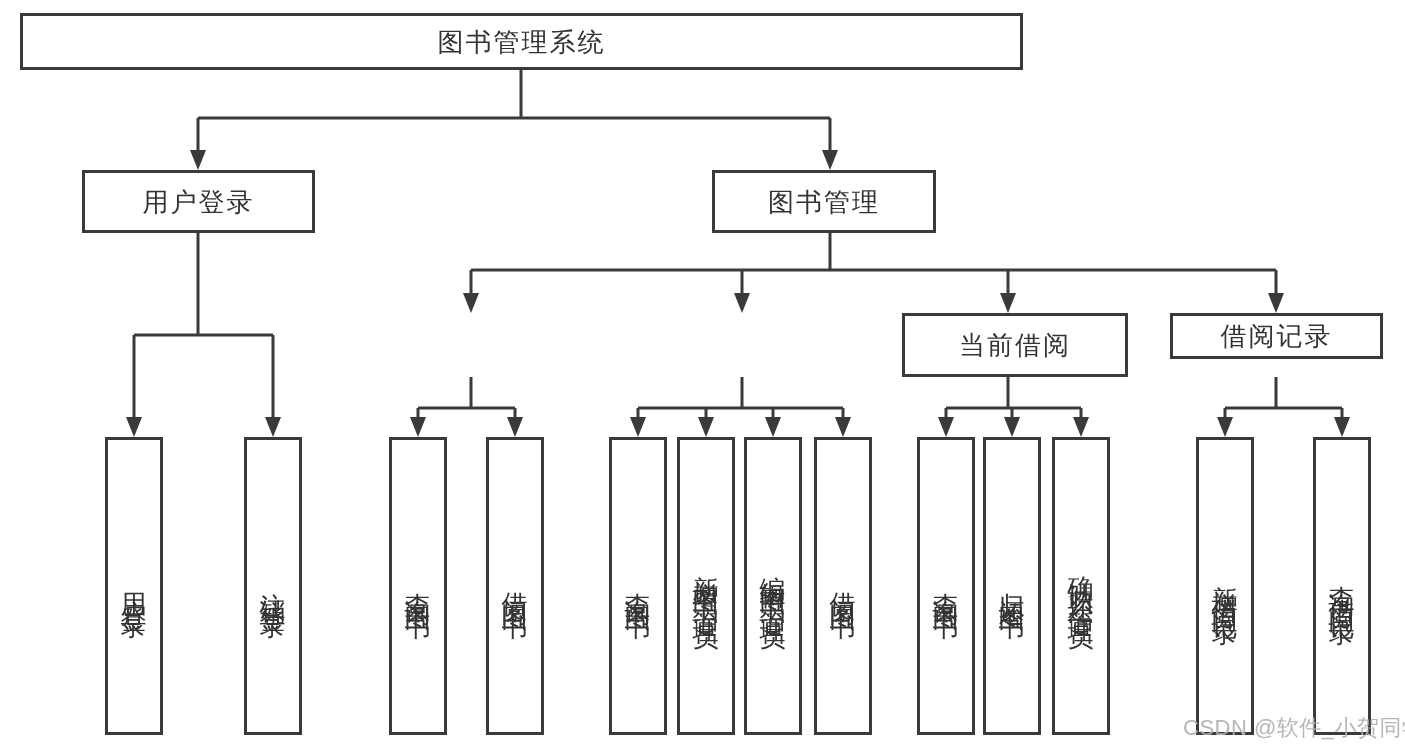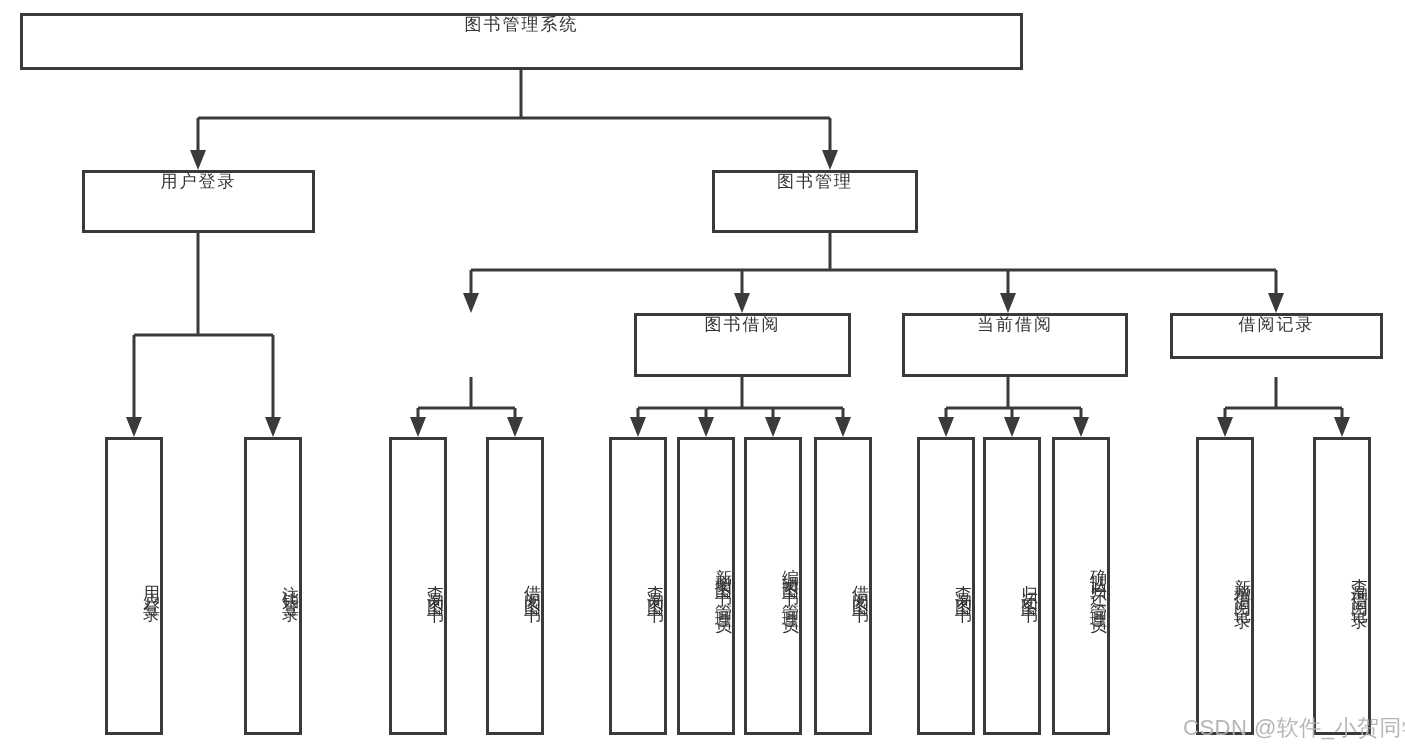--- a/index.html
+++ b/index.html
@@ -20,23 +20,24 @@
     left: 0;
     top: 0;
     pointer-events: none;
   }
   .box {
     position: absolute;
     box-sizing: border-box;
     background: #ffffff;
     border: 3px solid #3a3a3a;
     display: flex;
+    align-items: center;
     justify-content: center;
     color: #333333;
-    font-size: 17px;
+    font-size: 26px;
     letter-spacing: 2px;
     line-height: 1;
     white-space: nowrap;
     z-index: 2;
   }
   .box.h { font-weight: 500; }
   .box.v {
     writing-mode: vertical-rl;
     text-orientation: mixed;
     letter-spacing: 7px;
@@ -105,27 +106,24 @@
              M1342 437 L1334 417 L1350 417 Z" fill="#3a3a3a" stroke="none"></path>
   </svg>
 
   <div class="box h" style="left:20px; top:13px; width:1003px; height:57px;">
     <span>图书管理系统</span>
   </div>
 
   <div class="box h" style="left:82px; top:170px; width:233px; height:63px;">
     <span>用户登录</span>
   </div>
-  <div class="box h" style="left:712px; top:170px; width:206px; height:63px;">
+  <div class="box h" style="left:712px; top:170px; width:224px; height:63px;">
     <span>图书管理</span>
   </div>
 
-  <div class="box h" style="left:634px; top:313px; width:217px; height:64px;">
-    <span>图书借阅</span>
-  </div>
   <div class="box h" style="left:902px; top:313px; width:226px; height:64px;">
     <span>当前借阅</span>
   </div>
   <div class="box h" style="left:1170px; top:313px; width:213px; height:46px;">
     <span>借阅记录</span>
   </div>
 
   <div class="box v" style="left:105px;">
     <span>用户登录</span>
   </div>

